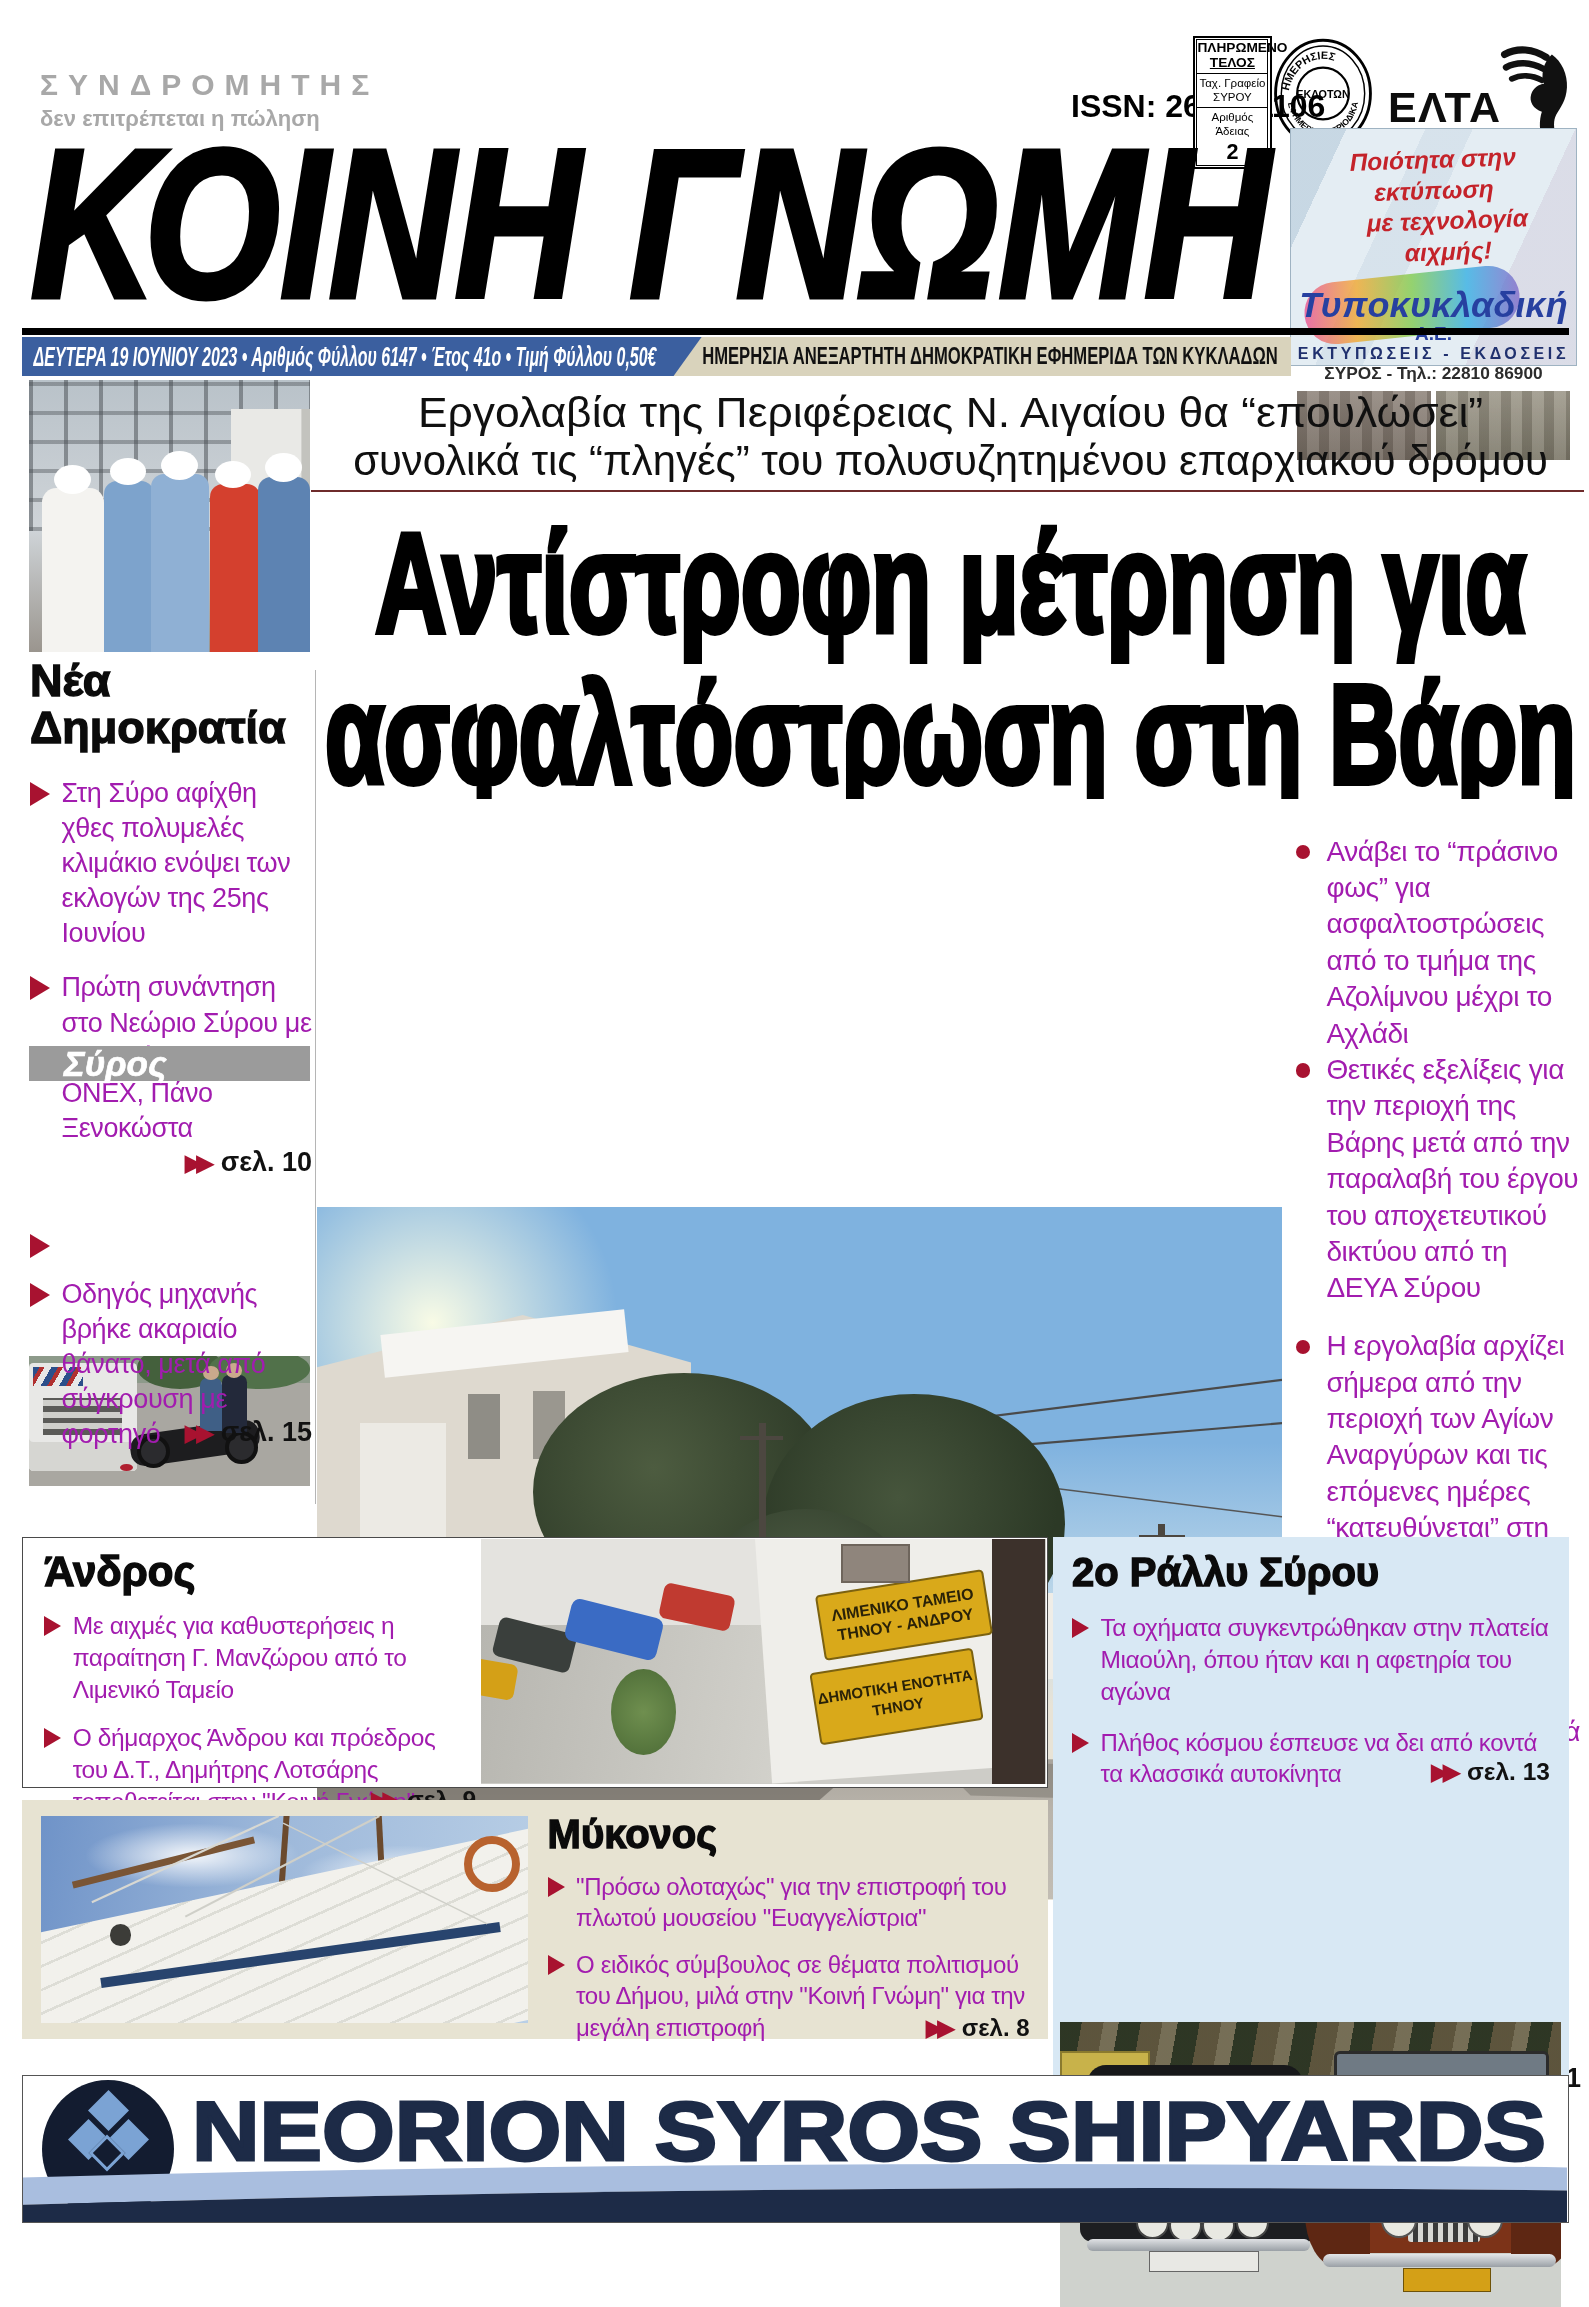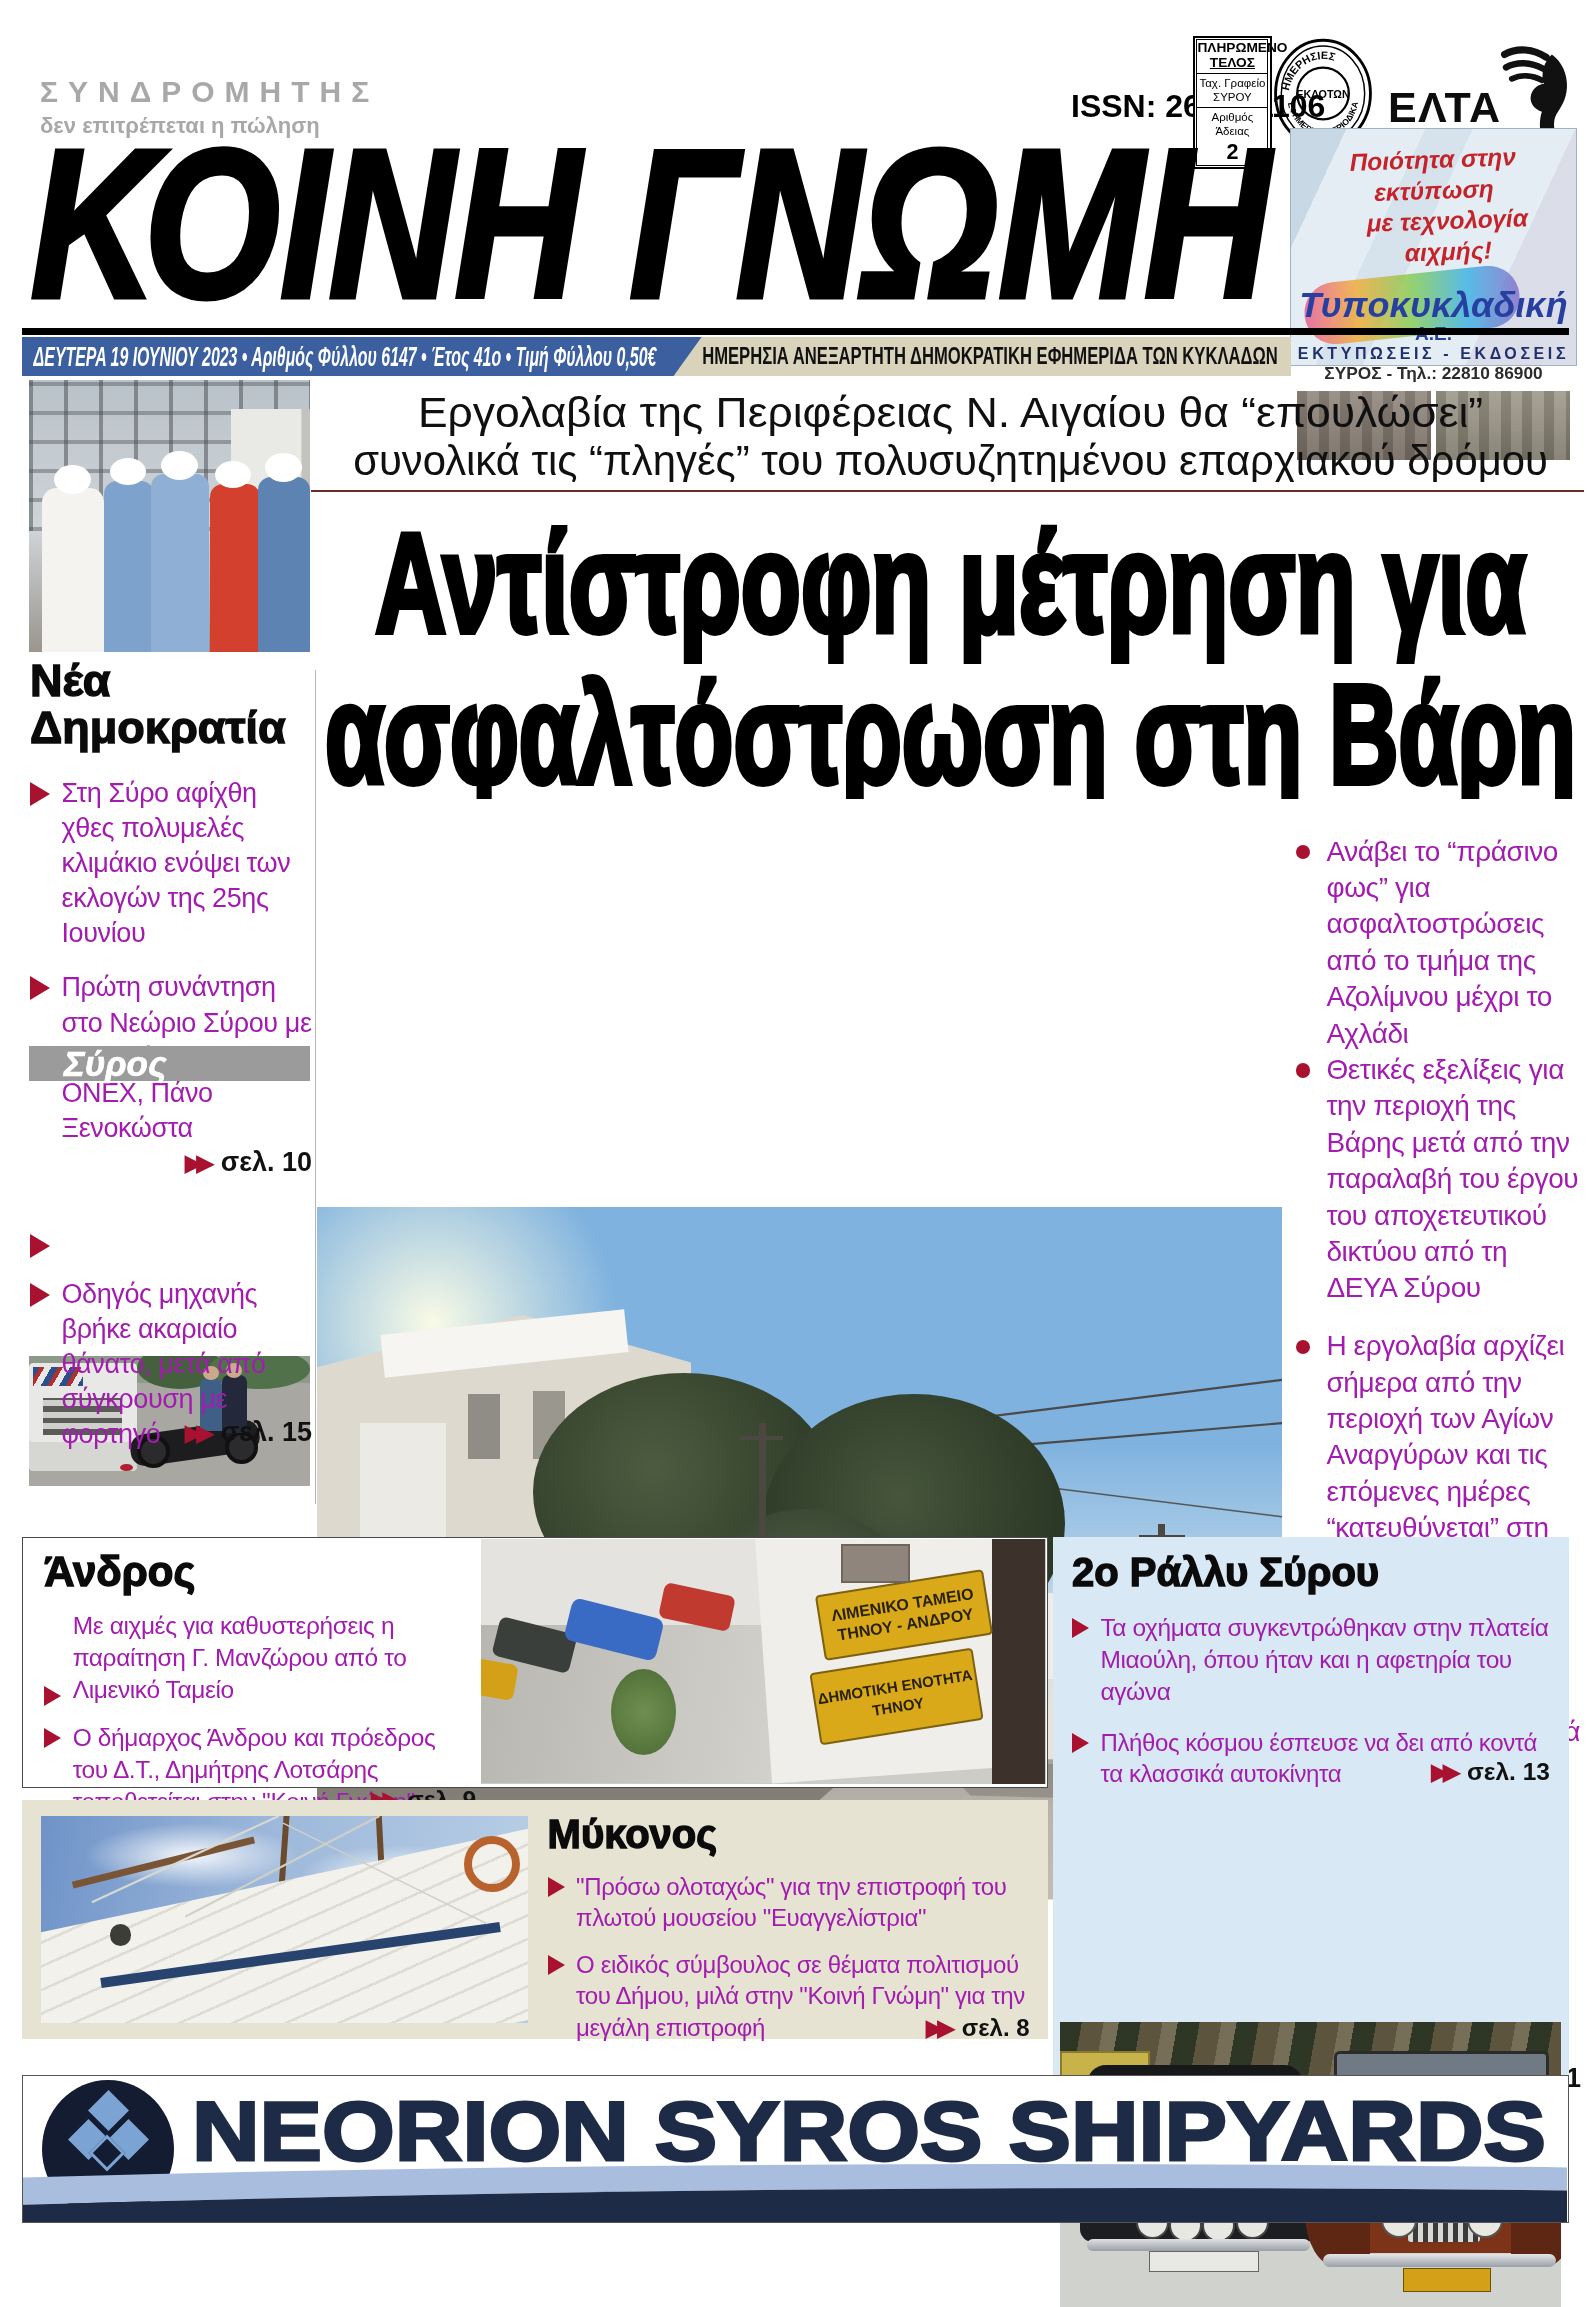--- a/index.html
+++ b/index.html
@@ -55,21 +55,21 @@
   svg text{font-family:"Liberation Sans","DejaVu Sans",sans-serif;}
   
   .photo{position:relative;overflow:hidden;}
   .blob{position:absolute;border-radius:50%;}
 </style>
 </head>
 <body>
 
 <div id="page">
 
-  <div class="abs" style="left:40px;top:75px;">
+  <div class="abs" style="left:40px;top:68px;">
     <div class="sub-title">ΣΥΝΔΡΟΜΗΤΗΣ</div>
     <div class="sub-note">δεν επιτρέπεται η πώληση</div>
   </div>
 
   <div class="abs issn" style="left:1071px;top:88px;">ISSN: 2654 -1106</div>
 
   <div class="abs postal" style="left:1193px;top:36px;">
     <div class="postal-inner">
       <div class="b">ΠΛΗΡΩΜΕΝΟ</div>
       <div class="b" style="text-decoration:underline;">ΤΕΛΟΣ</div>
@@ -325,21 +325,21 @@
           <span class="chev">▶▶</span>
           <span class="pagetxt">σελ. 11</span>
         </div>
       </div>
     </div>
   </div>
 
   <div class="abs box-border" style="left:21.6px;top:1537px;width:1026px;height:251px;">
     <div class="abs" style="left:21.6px;top:10px;width:432px;">
       <div class="sec-title" style="font-size:42px;">Άνδρος</div>
-      <div class="bullet-row" style="margin-top:14.4px;align-items:flex-end;">
+      <div class="bullet-row" style="margin-top:14.4px;">
         <div class="tri" style="border-left-width:17.3px;border-top-width:10.8px;border-bottom-width:10.8px;"></div>
         <div class="btext" style="font-size:24.5px;">Με αιχμές για καθυστερήσεις η παραίτηση Γ. Μανζώρου από το Λιμενικό Ταμείο</div>
       </div>
       <div class="bullet-row" style="margin-top:16px;">
         <div class="tri" style="border-left-width:17.3px;border-top-width:10.8px;border-bottom-width:10.8px;"></div>
         <div style="width:100%;">
           <div class="btext" style="font-size:24.5px;">Ο δήμαρχος Άνδρου και πρόεδρος του Δ.Τ., Δημήτρης Λοτσάρης τοποθετείται στην "Κοινή Γνώμη"</div>
           <div class="pageref" style="margin-top:-32px;">
             <span class="chev">▶▶</span>
             <span class="pagetxt" style="font-size:24.5px;">σελ. 9</span>

